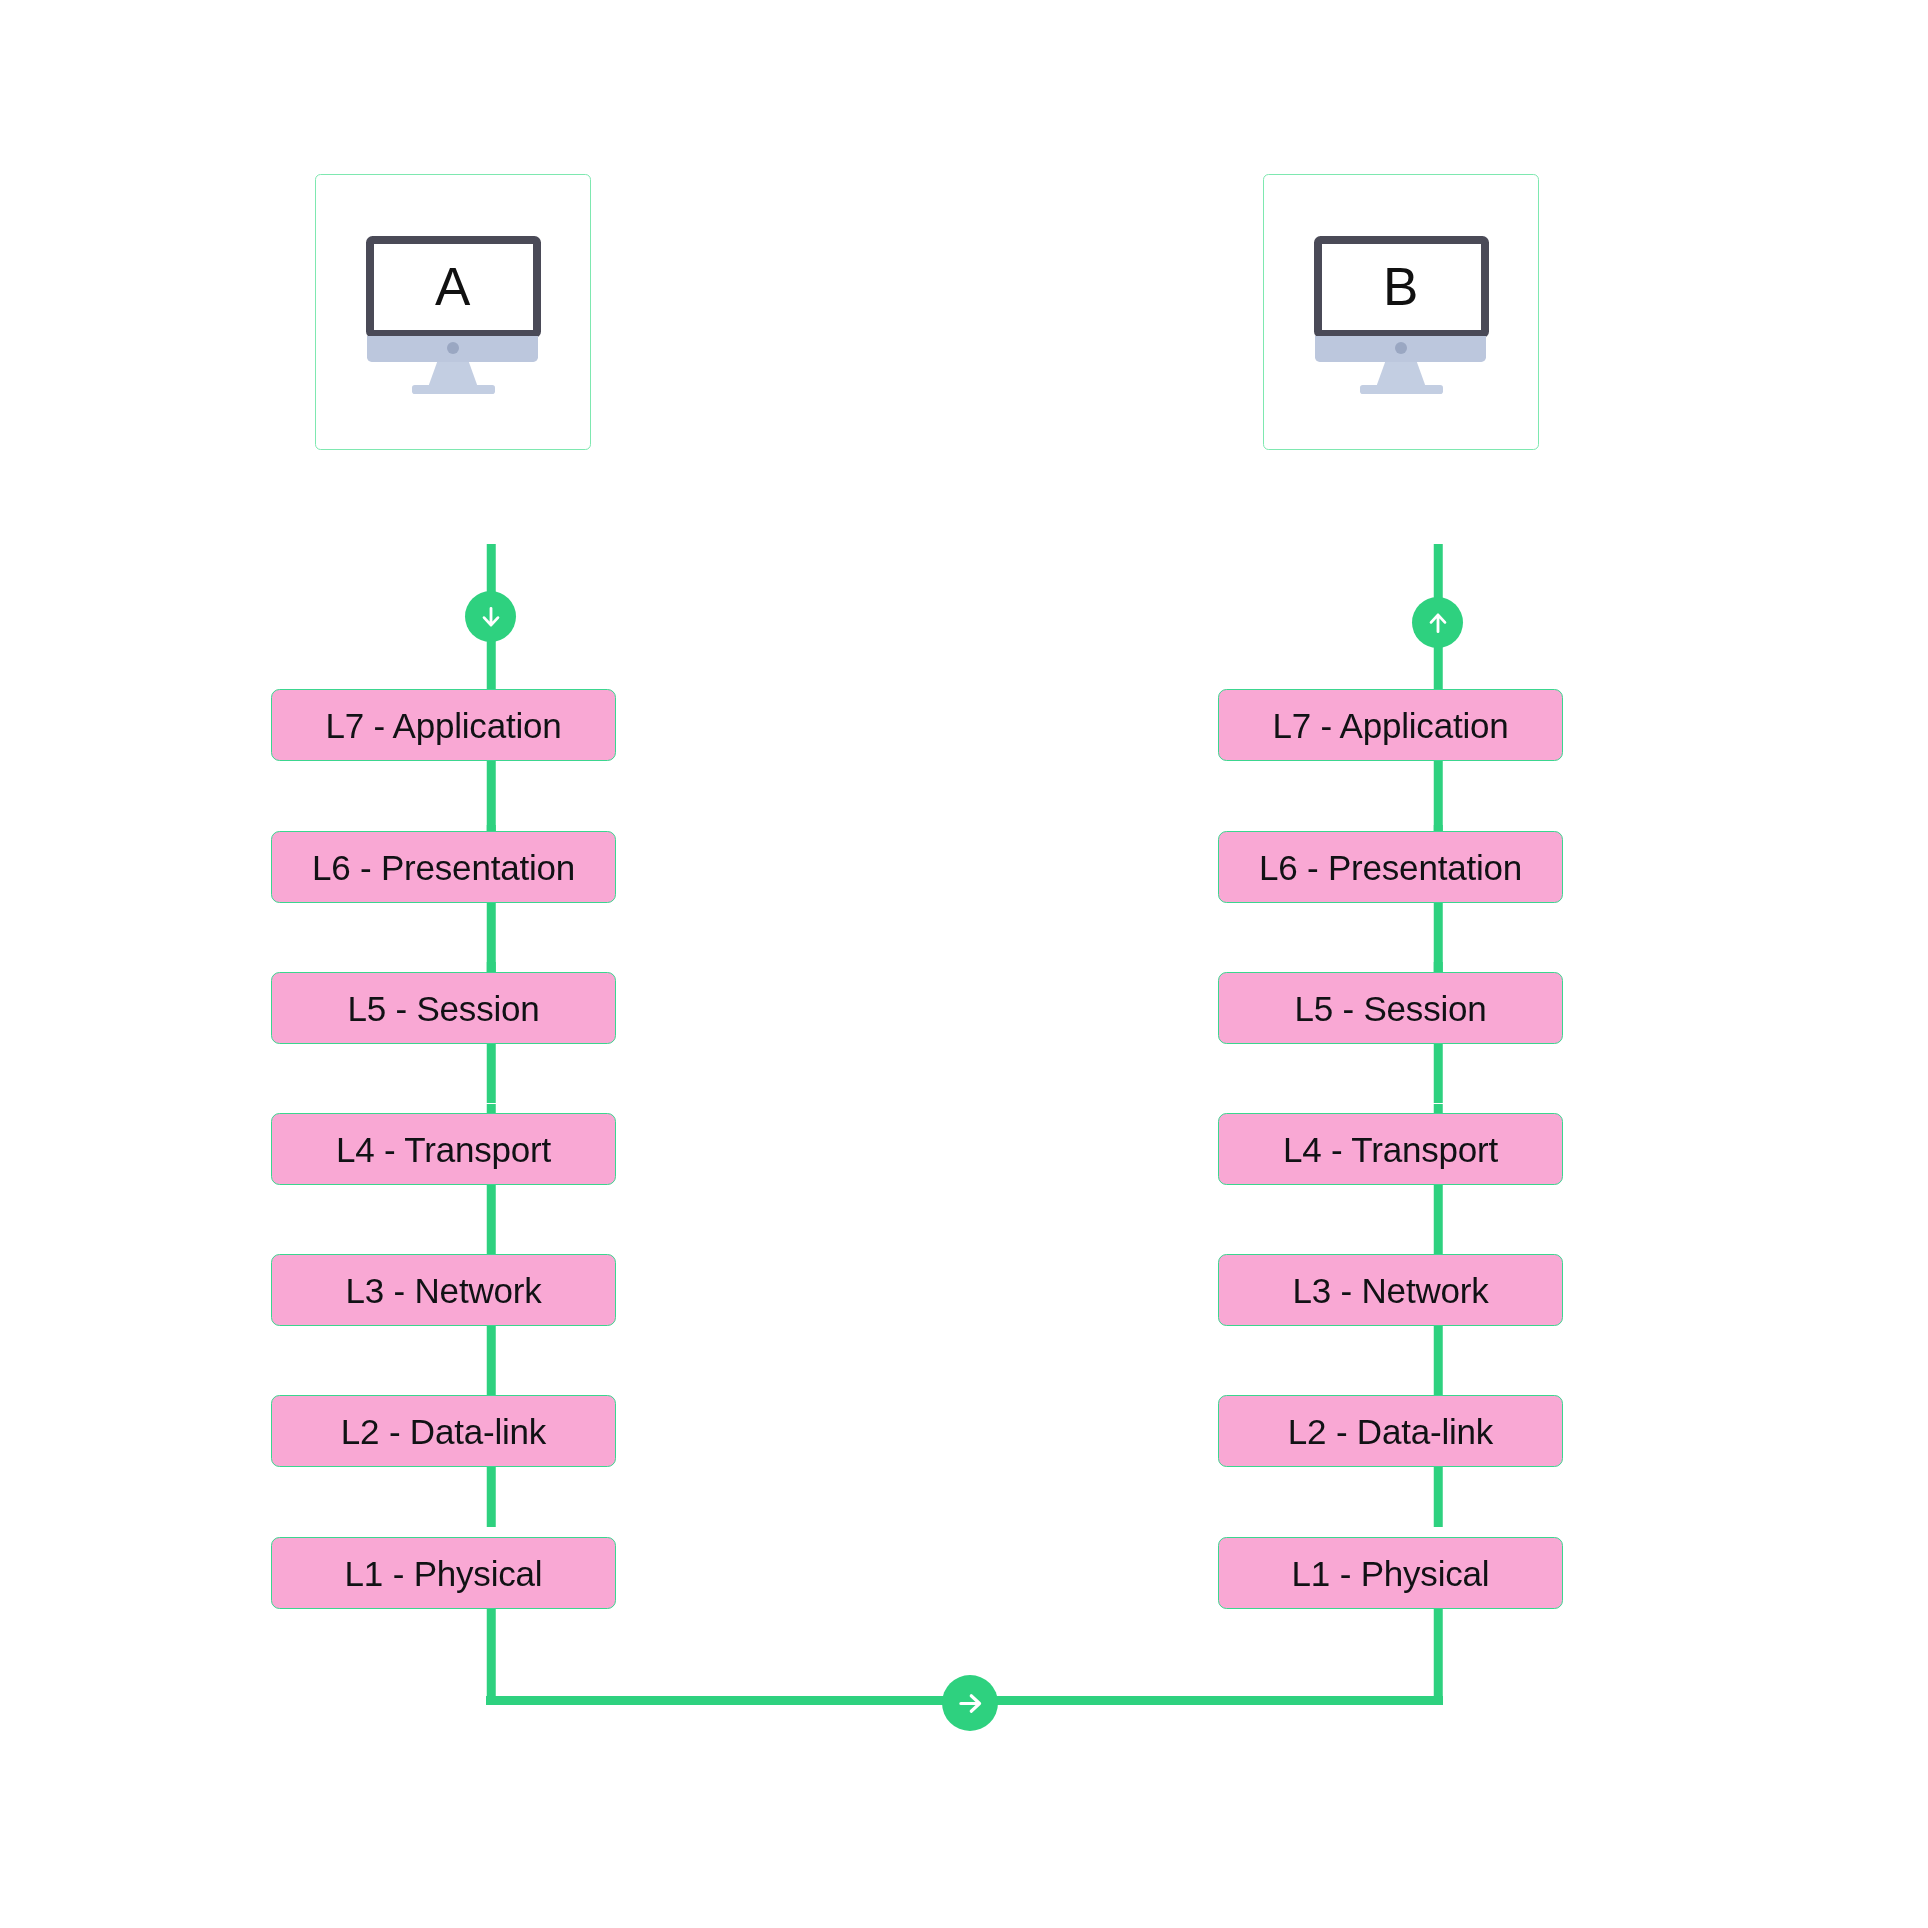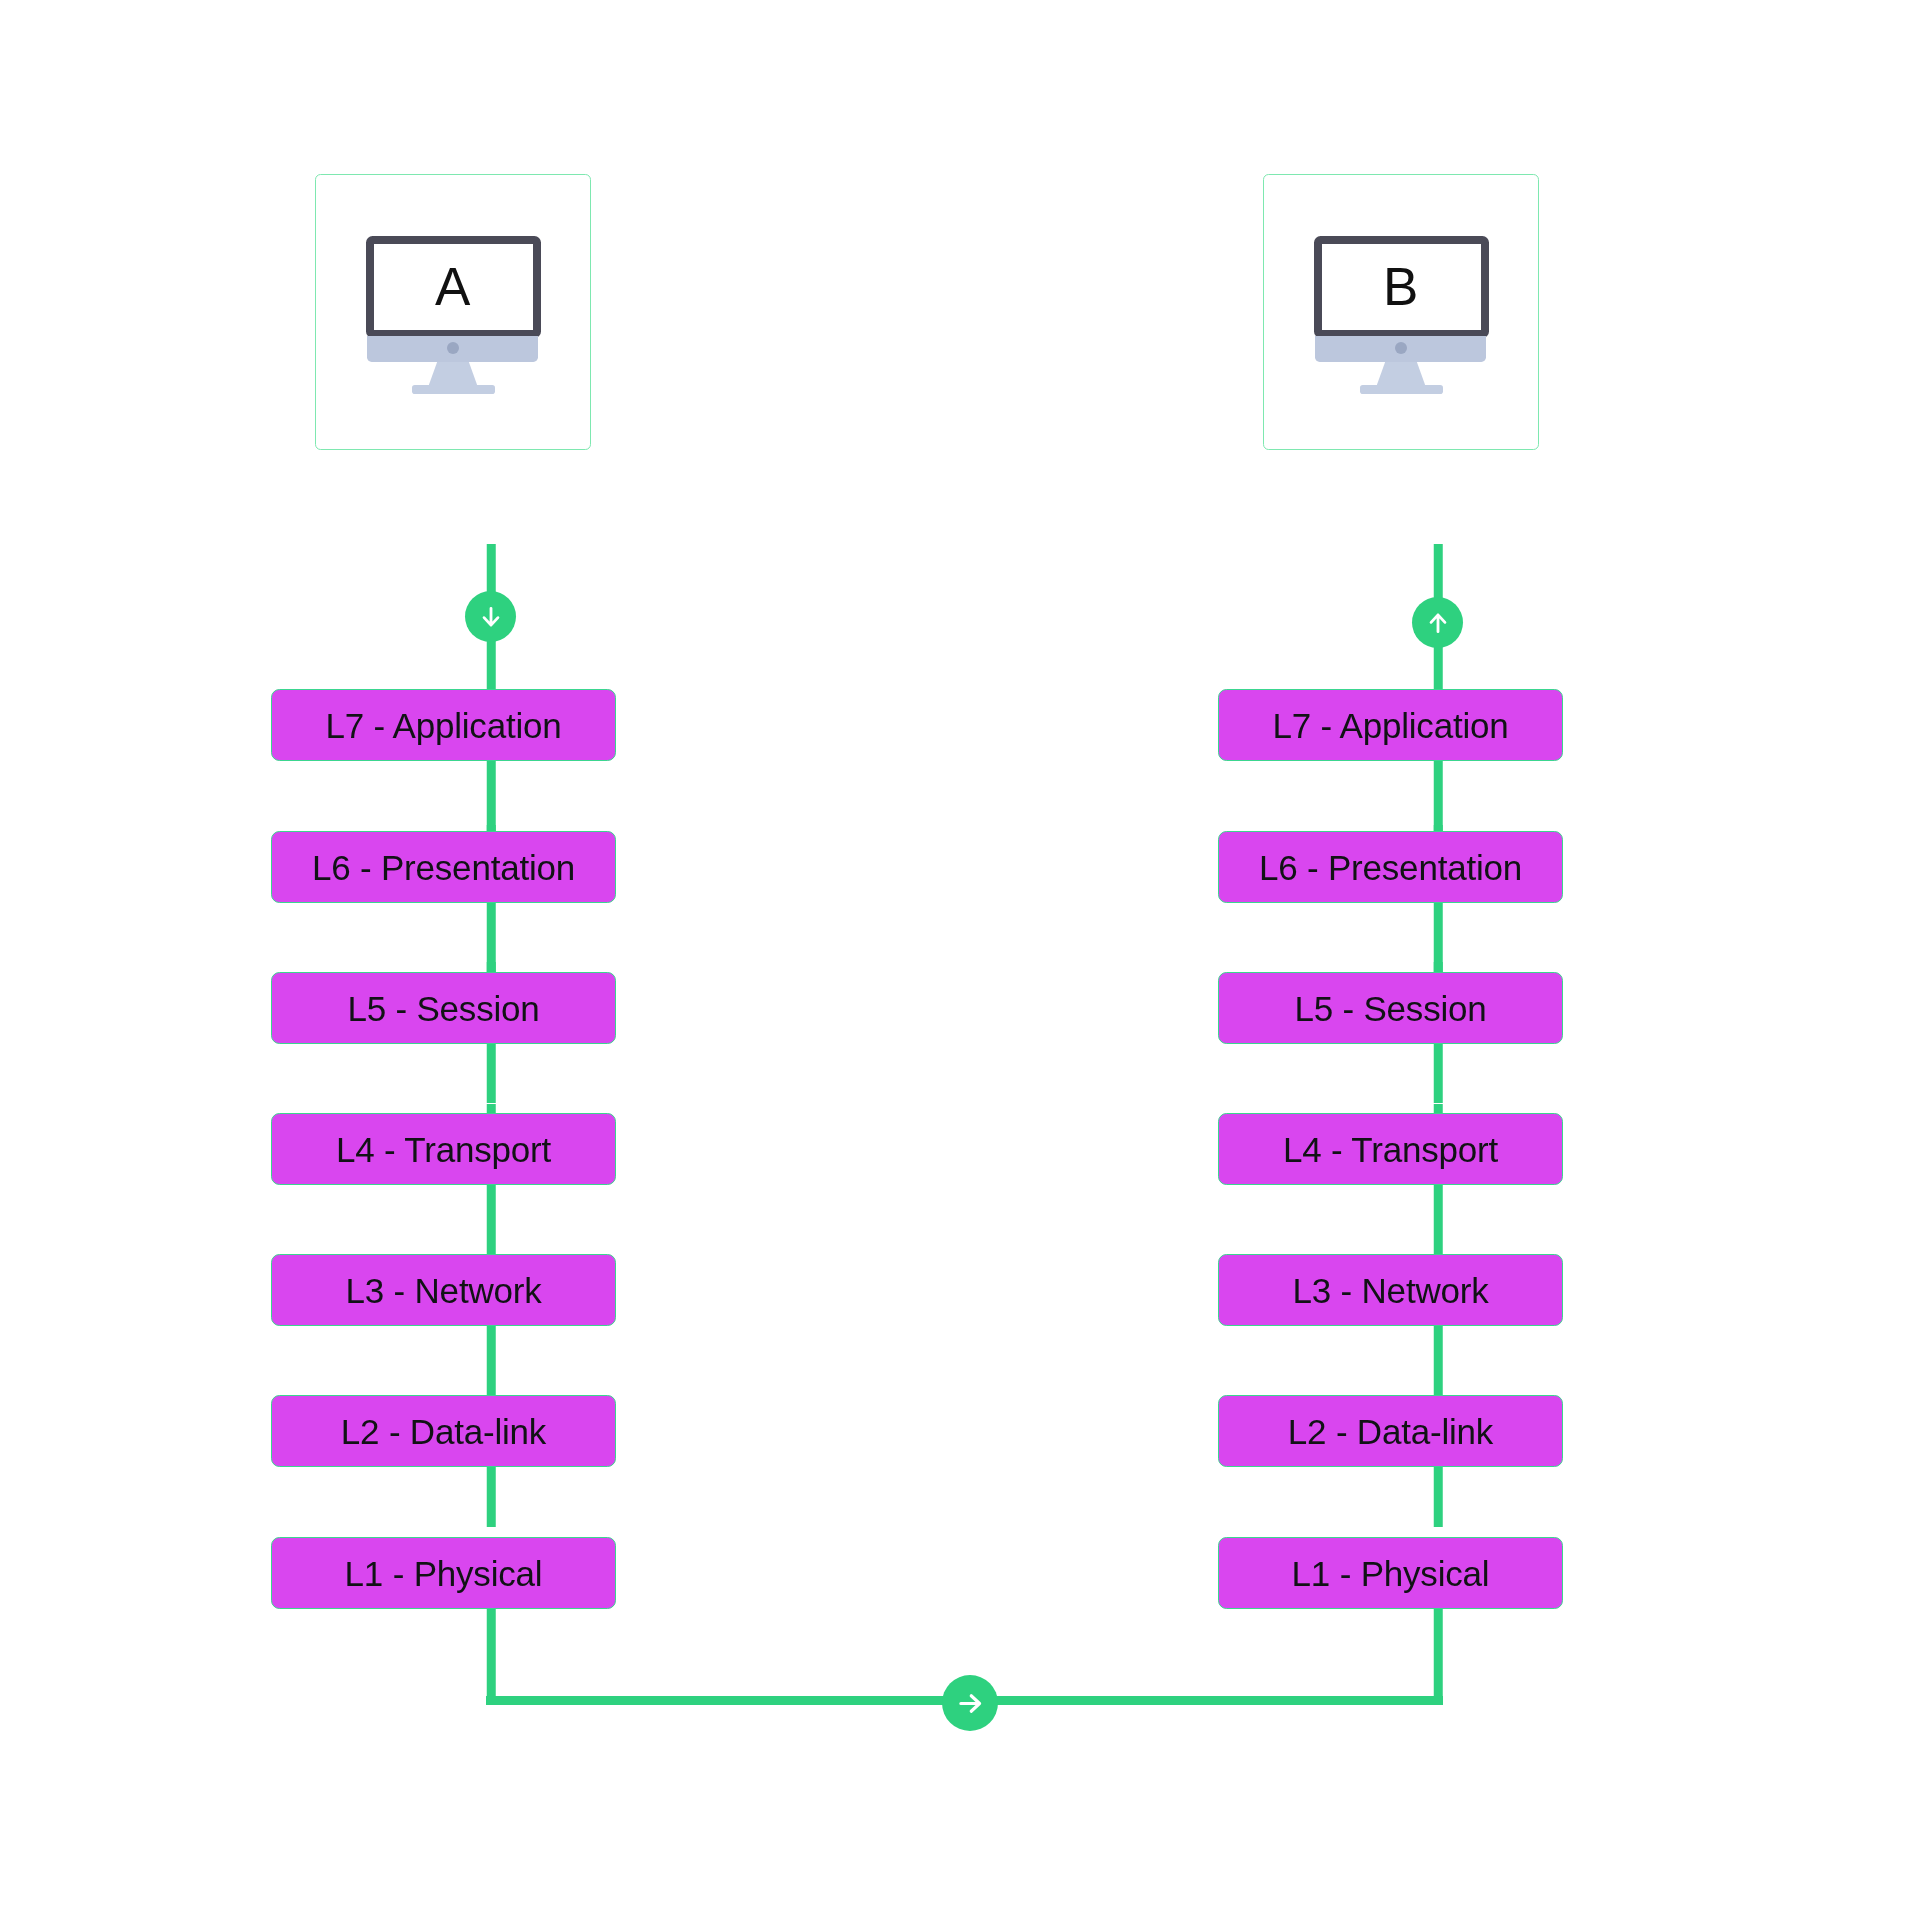--- a/index.html
+++ b/index.html
@@ -115,21 +115,21 @@
   }
 
   
   .layer-box {
     position: absolute;
     width: 345px;
     height: 72px;
     box-sizing: border-box;
     border: 1.5px solid #3bd68f;
     border-radius: 8.5px;
-    background: #d946ef;
+    background: #f9a8d4;
     display: flex;
     align-items: center;
     justify-content: center;
   }
   .layer-label {
     font-family: "Liberation Sans", sans-serif;
     font-size: 35px;
     font-weight: 400;
     color: #111215;
     line-height: 1;

